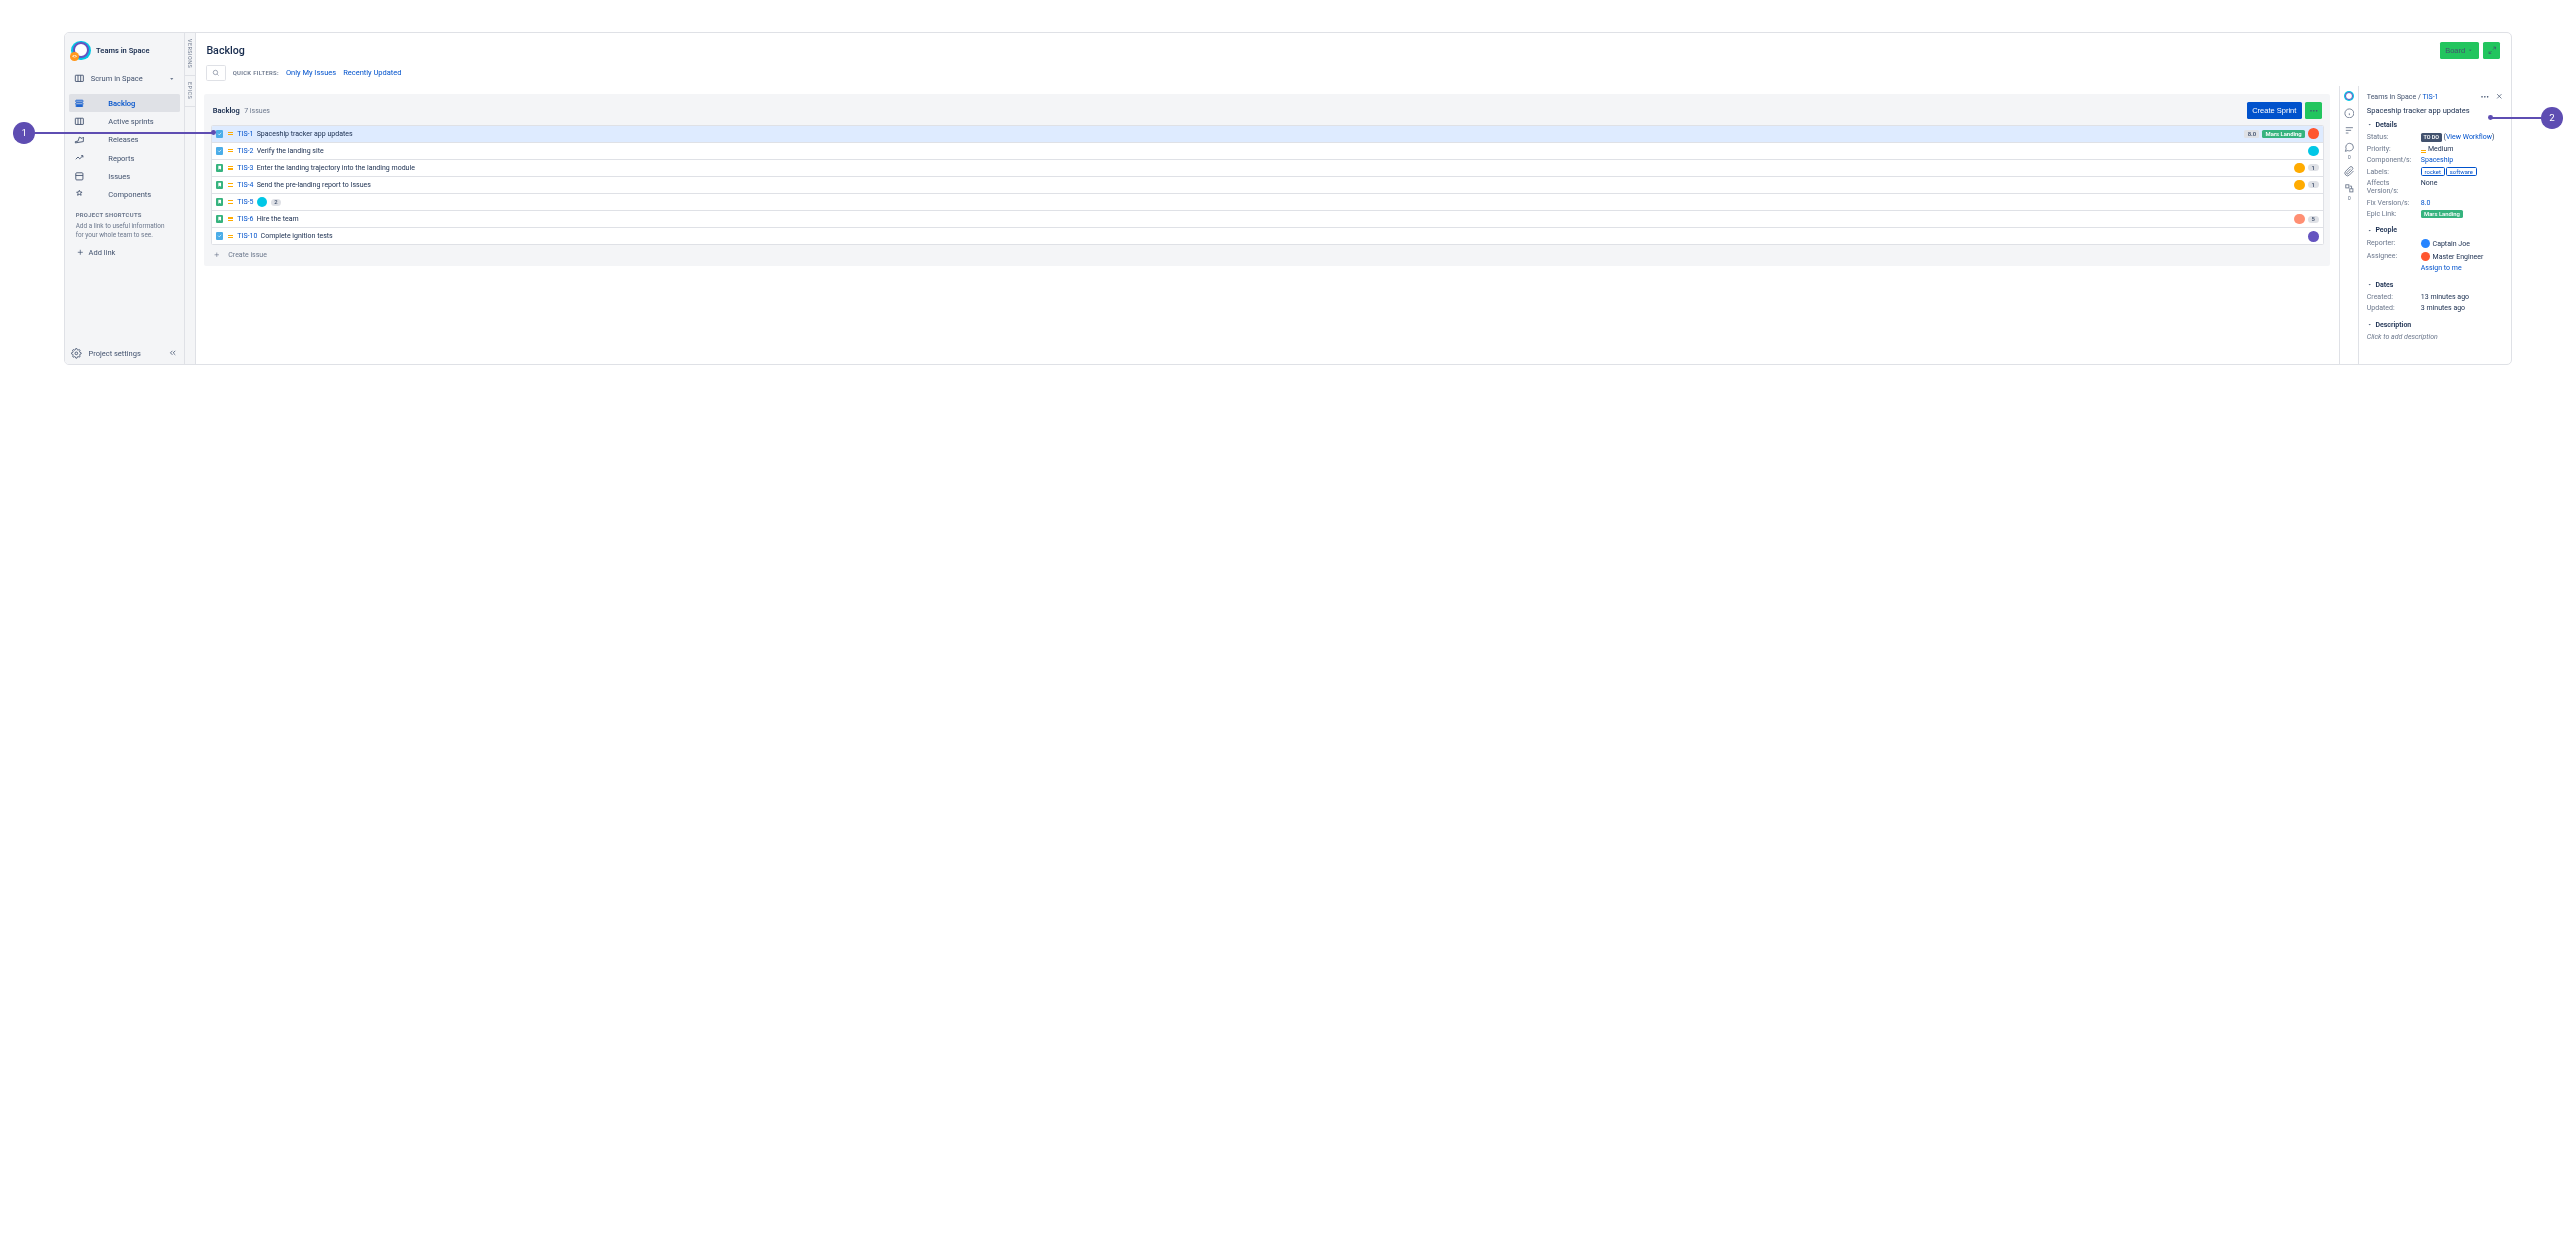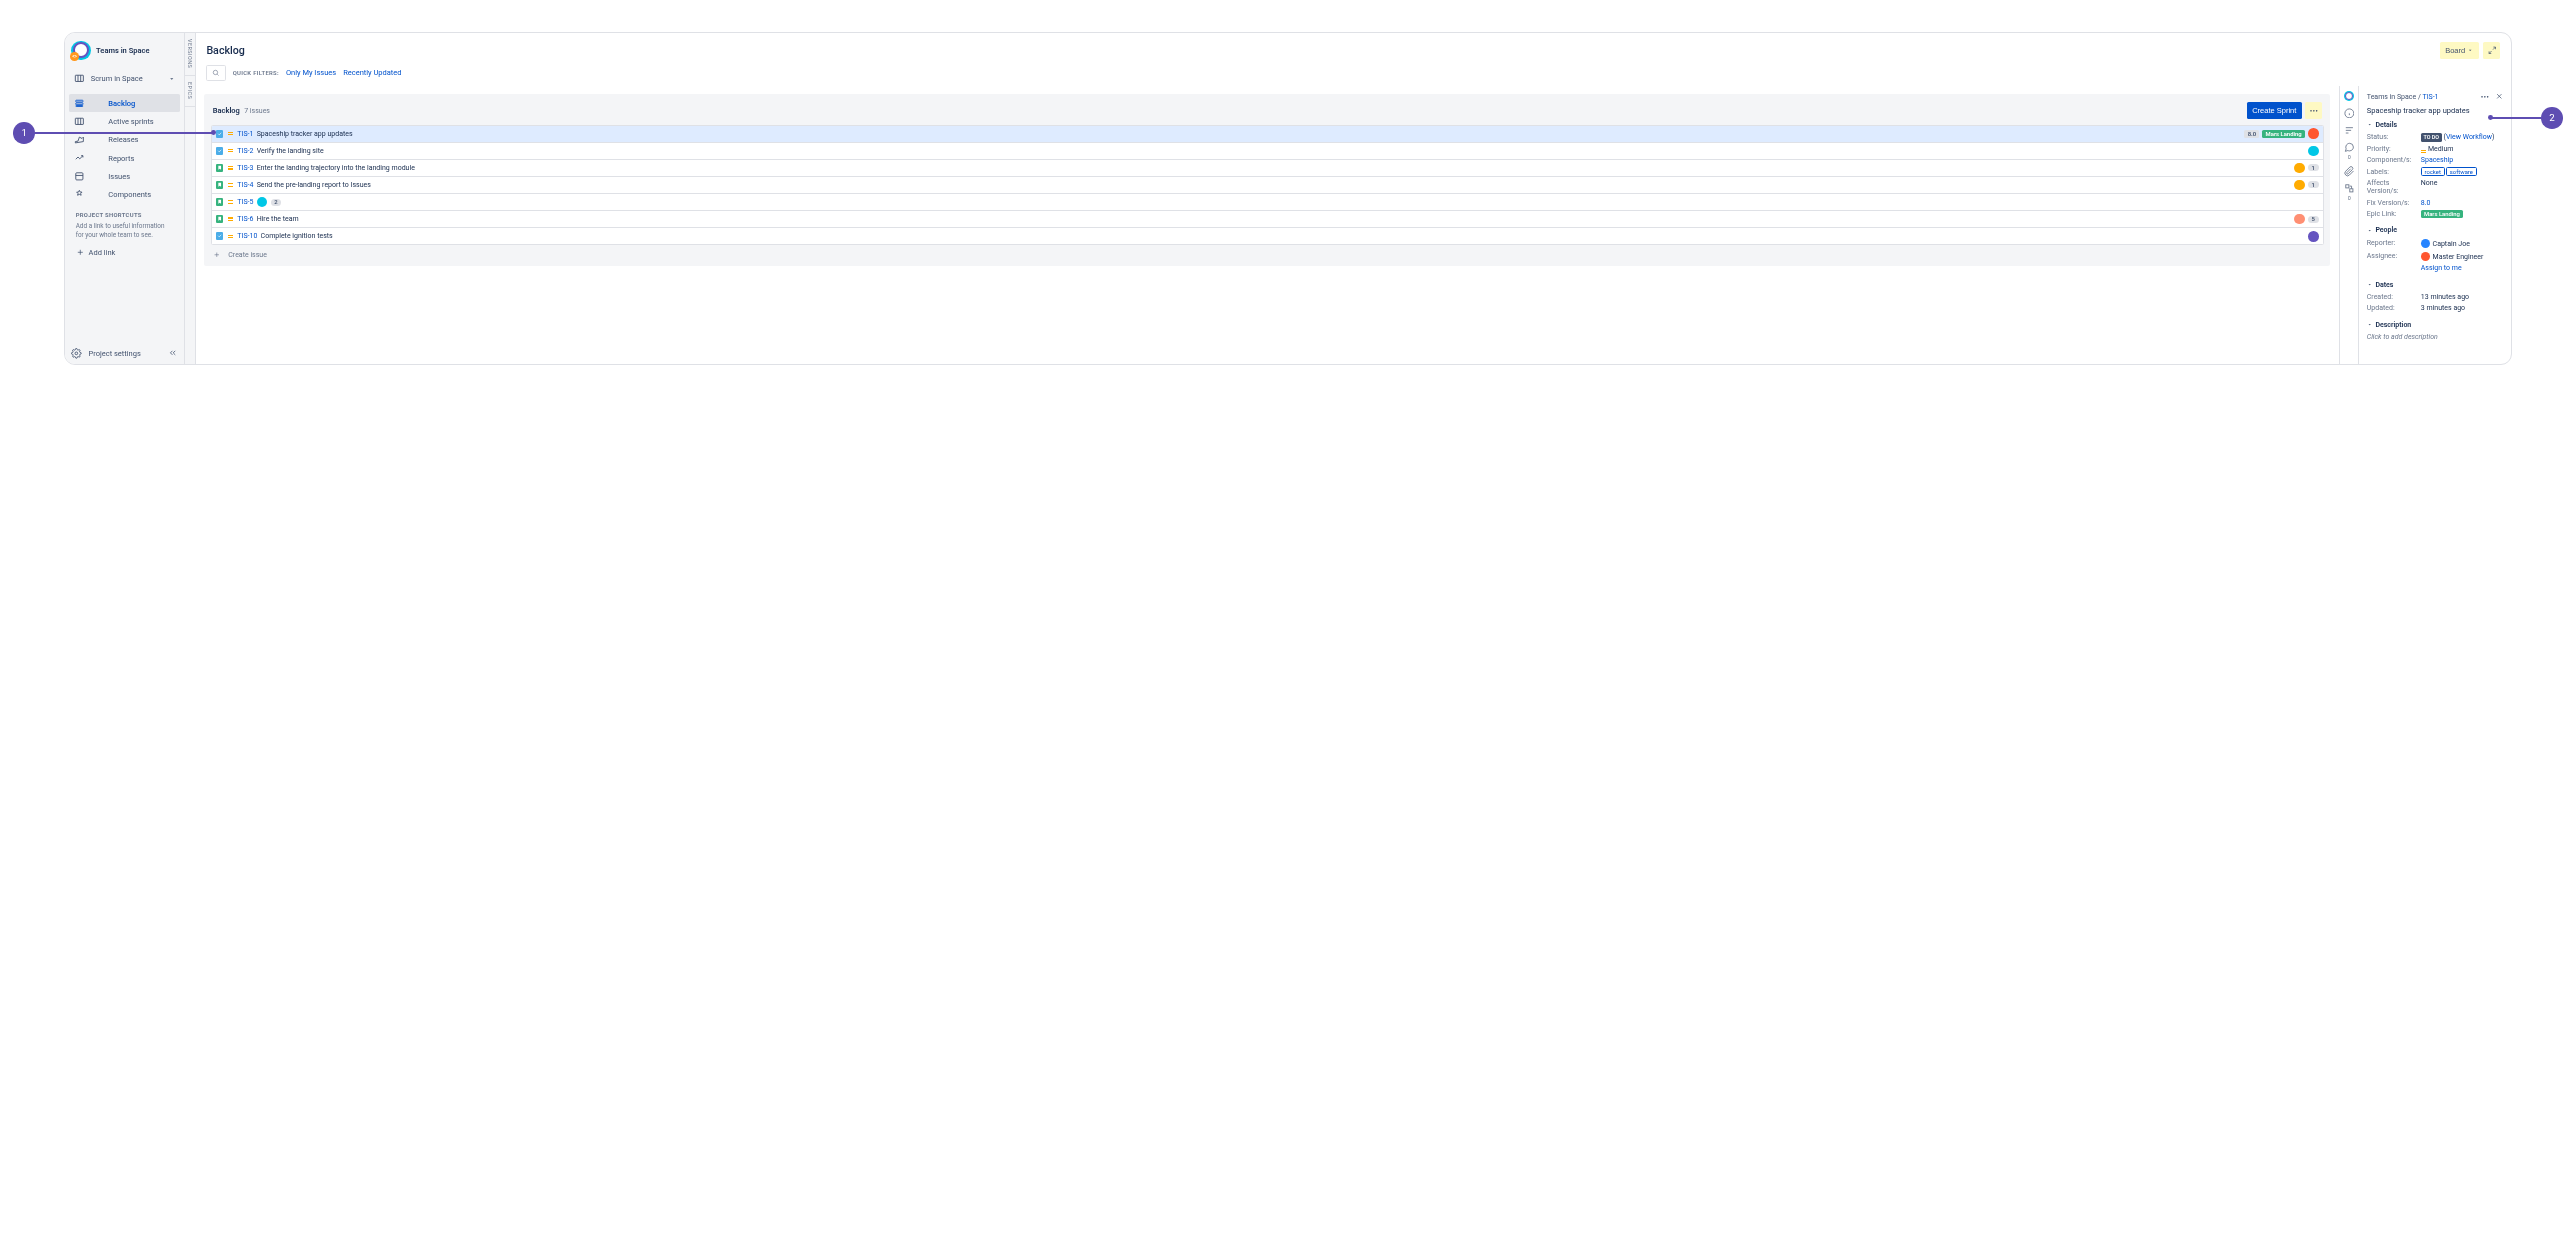--- a/index.html
+++ b/index.html
@@ -1,18 +1,18 @@
 <!DOCTYPE html>
 <html style="font-size:8.6px"><head>
 <meta charset="utf-8">
 <style>
 * { box-sizing: border-box; margin: 0; padding: 0; }
 body { font-family: -apple-system, BlinkMacSystemFont, "Segoe UI", Roboto, sans-serif; font-size: 7.5px; color: #172B4D; background: #fff; }
 .app-wrapper { position: relative; padding: 32px 64px; }
-.app-frame { display: flex; border: 1.1px solid #DFE1E6; border-radius: 11px; height: 333px; overflow: hidden; background: #fff; }
+.app-frame { display: flex; border: 1.1px solid #DFE1E6; border-radius: 5px; height: 333px; overflow: hidden; background: #fff; }
 
 
 .sidebar { width: 120px; background: #F4F5F7; display: flex; flex-direction: column; border-right: 0.5px solid #DFE1E6; }
 .sidebar-header { display: flex; align-items: center; padding: 7.5px 6.4px; gap: 5.4px; }
 .project-logo { width: 19.3px; height: 19.3px; border-radius: 50%; background: #00C7E6; position: relative; display: flex; align-items: center; justify-content: center; }
 .project-logo::before { content: ''; width: 11.8px; height: 11.8px; border-radius: 50%; background: #fff; border: 2.1px solid #6554C0; }
 .code-badge { position: absolute; bottom: -1.1px; left: -1.1px; width: 8.6px; height: 8.6px; border-radius: 50%; background: #FF991F; color: #fff; font-size: 4.8px; display: flex; align-items: center; justify-content: center; font-weight: bold; }
 .project-title { font-weight: 600; font-size: 7.5px; }
 .sidebar-nav { padding: 2.1px 4.3px; flex: 1; overflow-y: auto; }
 .nav-row { display: flex; align-items: center; padding: 3.8px 4.3px; border-radius: 1.6px; cursor: pointer; gap: 24px; color: #42526E; }
@@ -30,21 +30,21 @@
 
 
 .vtabs { width: 10.7px; background: #F4F5F7; border-right: 0.5px solid #DFE1E6; display: flex; flex-direction: column; }
 .vtab { writing-mode: vertical-rl; text-orientation: mixed; font-size: 5.4px; color: #6B778C; padding: 6.4px 1.6px; letter-spacing: 0.5px; cursor: pointer; border-bottom: 0.5px solid #DFE1E6; text-align: center; }
 
 
 .main { flex: 1; display: flex; flex-direction: column; overflow: hidden; }
 .main-header { padding: 8.6px 10.7px 5.4px; }
 .page-title { font-size: 10.7px; font-weight: 500; color: #172B4D; margin-bottom: 6.4px; display: flex; justify-content: space-between; align-items: center; }
 .header-actions { display: flex; gap: 4.3px; }
-.btn { border: none; background: #fef9c3; padding: 3.2px 5.4px; border-radius: 1.6px; cursor: pointer; font-size: 7.5px; color: #42526E; display: inline-flex; align-items: center; gap: 2.1px; }
+.btn { border: none; background: #22c55e; padding: 3.2px 5.4px; border-radius: 1.6px; cursor: pointer; font-size: 7.5px; color: #42526E; display: inline-flex; align-items: center; gap: 2.1px; }
 .btn.primary { background: #0052CC; color: #fff; }
 .icon-btn { width: 17px; height: 17px; justify-content: center; padding: 0; }
 .filter-row { display: flex; align-items: center; gap: 7px; }
 .search-box { width: 19.3px; height: 16px; border: 1.1px solid #DFE1E6; border-radius: 1.6px; display: flex; align-items: center; justify-content: center; color: #6B778C; cursor: pointer; }
 .quick-label { font-size: 5.9px; font-weight: 600; color: #6B778C; letter-spacing: 0.3px; }
 .filter-link { color: #0052CC; font-size: 7.5px; cursor: pointer; }
 
 .content-row { display: flex; flex: 1; overflow: hidden; }
 .backlog-area { flex: 1; padding: 7.5px 8.6px; overflow-y: auto; }
 .backlog-card { background: #F4F5F7; border-radius: 2.1px; padding: 6.4px; }

